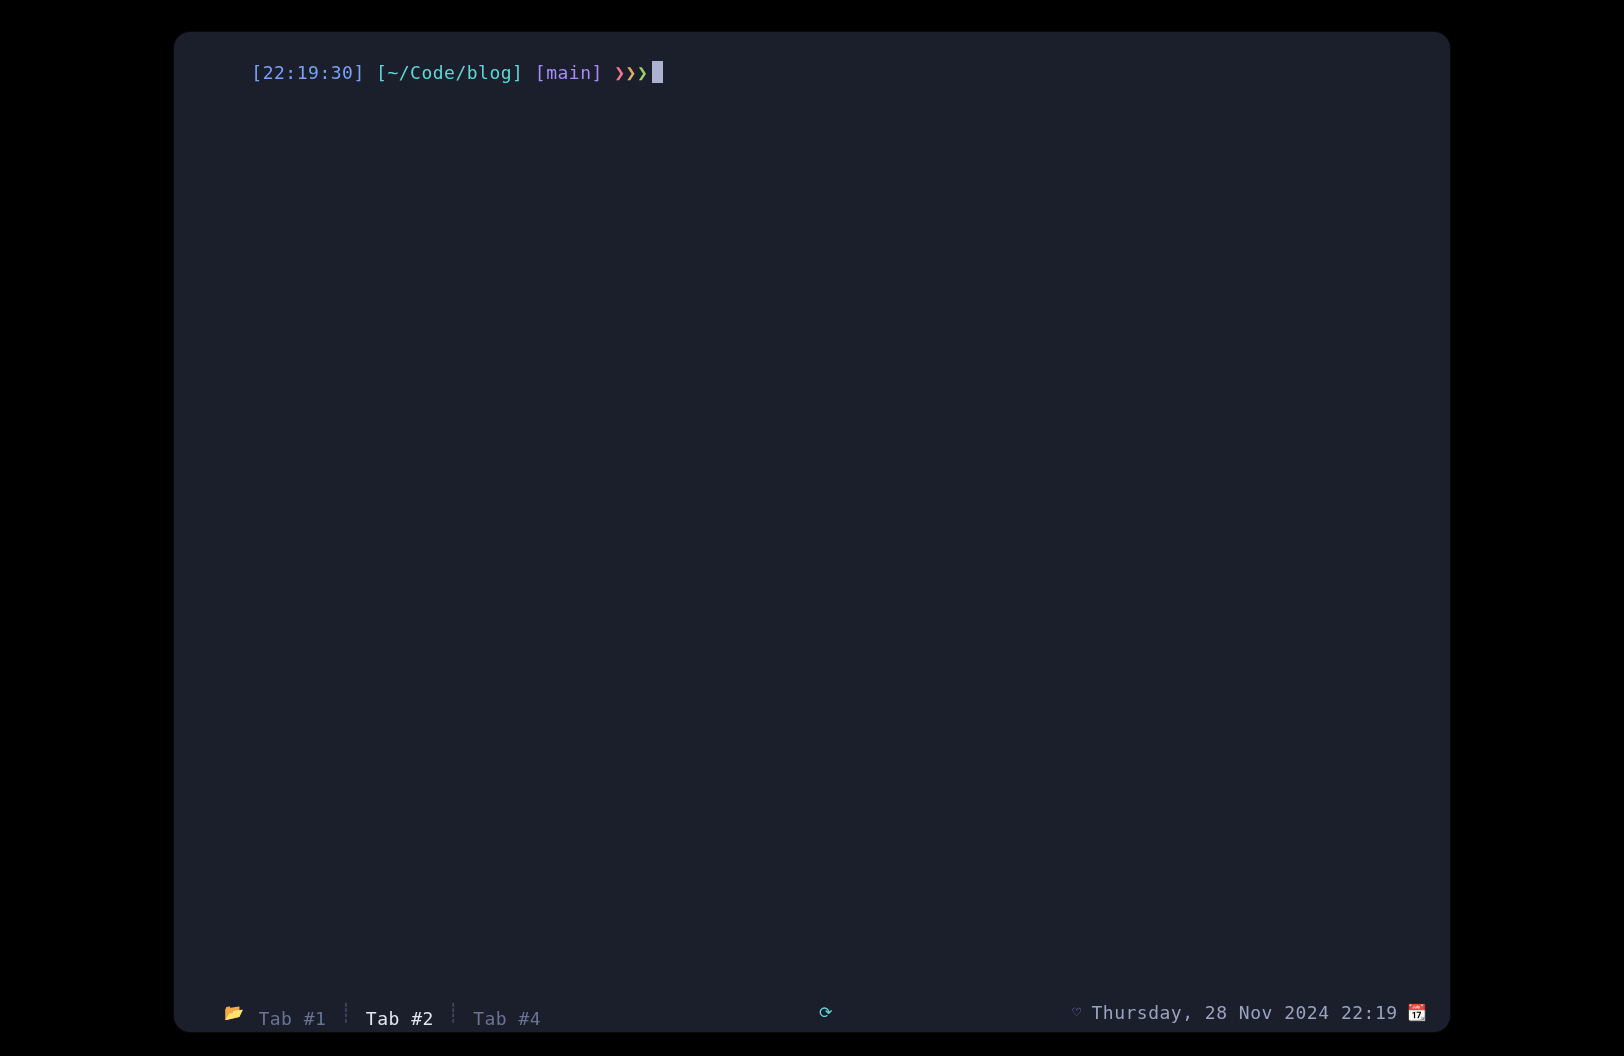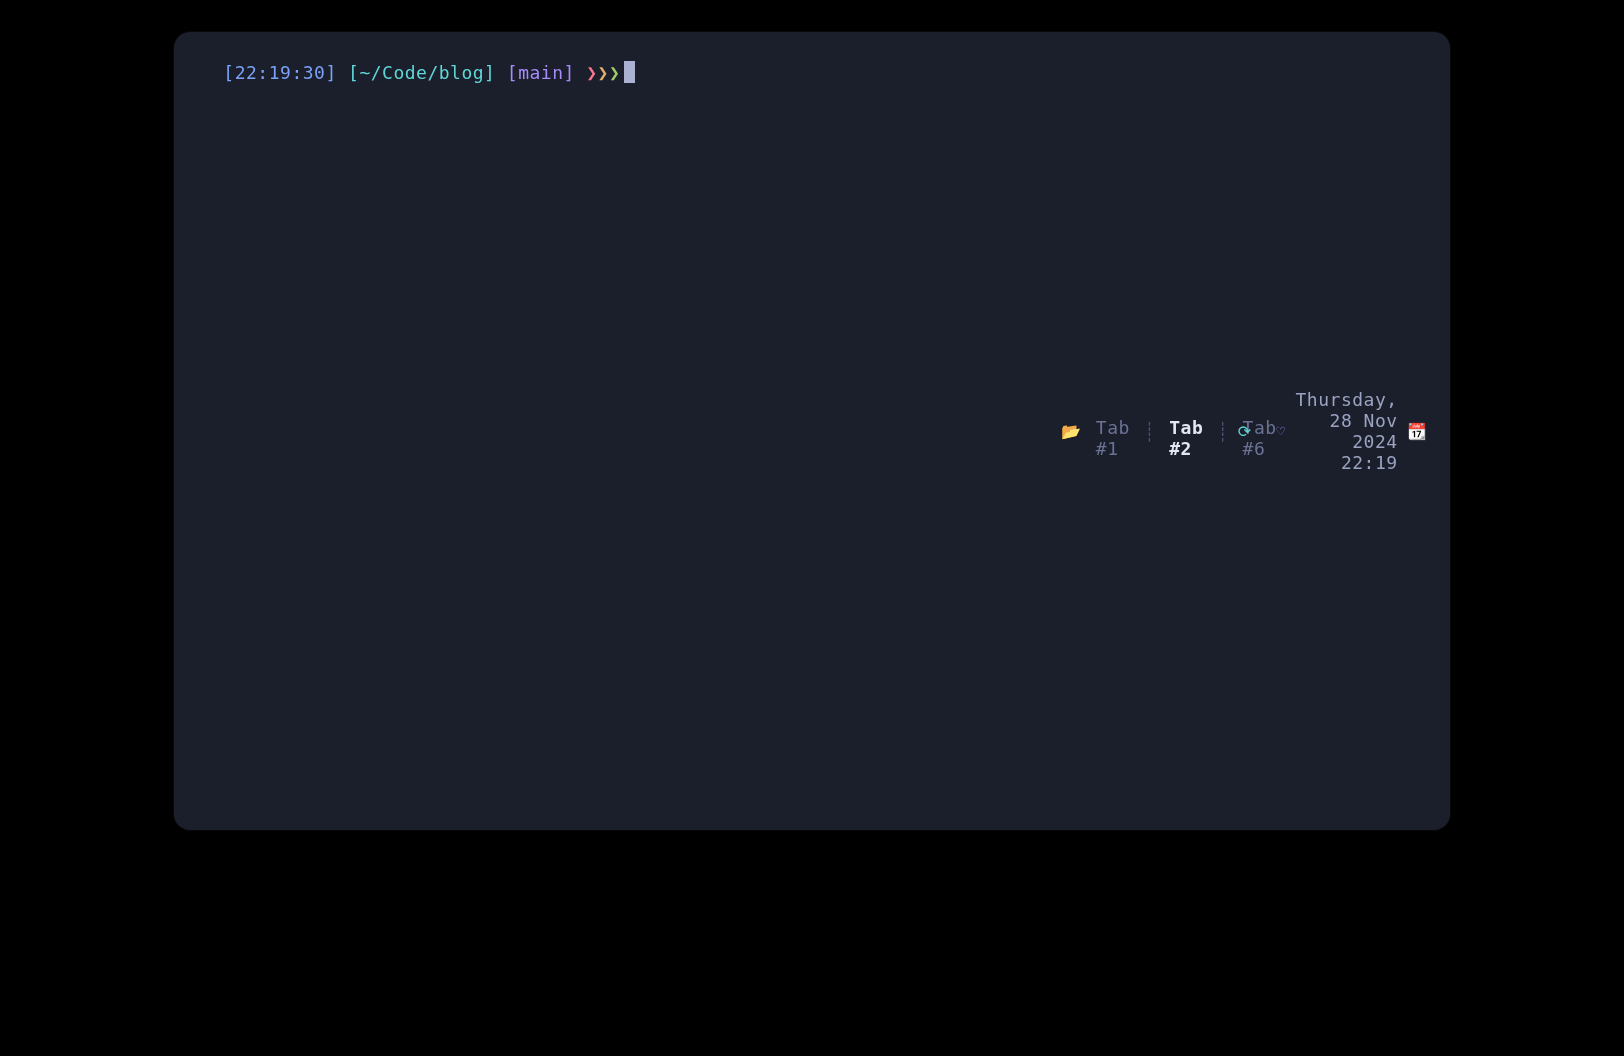--- a/index.html
+++ b/index.html
@@ -6,27 +6,28 @@
   html,body { width:1624px; height:1056px; background:#000; overflow:hidden; }
   body {
     font-family:"SF Mono","Menlo","Consolas","DejaVu Sans Mono",monospace;
     font-size:18px;
     letter-spacing:0.5px;
     display:flex; align-items:flex-start; justify-content:center;
   }
   .window {
     margin-top:32px;
     width:1276px;
-    height:798px;
+    height:1000px;
     background:#1b1e2b;
     border-radius:16px;
     box-shadow:0 0 0 1px rgba(255,255,255,0.03),0 30px 60px rgba(0,0,0,0.6);
     display:flex;
-    flex-direction:row;
+    flex-direction:column;
     overflow:hidden;
+    padding-left:28px;
   }
 
   
   .content {
     flex:1 1 auto;
     padding:8px 4px;
     color:#c0caf5;
     white-space:pre;
   }
   .pl-time   { color:#7aa2f7; }   
@@ -51,21 +52,21 @@
     padding:0 22px;
     color:#6b7394;
     font-size:18px;
     position:relative;
     background:transparent;
   }
   .sb-left, .sb-right { display:flex; align-items:center; gap:14px; }
   .sb-center { position:absolute; left:50%; transform:translateX(-50%); color:#6b7a9e; }
   .sb-right { margin-left:auto; gap:10px; }
   .tab { color:#6b7394;margin-top:13px; }
-  .tab.active { color:#e2e6f3; font-weight:700; }
+  .tab.active { color:#e2e6f3; font-weight:400; }
   .sep { color:#4a506e; }
   .folder-icon { color:#e0af68; font-size:16px; }
   .heart-icon  { color:#a78bfa; font-size:14px; }
   .calendar-icon { color:#7aa2f7; font-size:16px; }
   .refresh-icon { color:#5fd7d7; font-size:16px; }
   .datetime { color:#9aa3c0;text-align:right; }
 </style>
 </head>
 <body>
 
@@ -75,21 +76,21 @@
     <span class="pl-time">[22:19:30]</span> <span class="pl-path">[~/Code/blog]</span> <span class="pl-branch">[main]</span> <span class="pl-chev1">❯</span><span class="pl-chev2">❯</span><span class="pl-chev3">❯</span><span class="cursor"></span>
   </div>
 
   <div class="statusbar">
     <div class="sb-left">
       <span class="folder-icon">📂</span>
       <span class="tab">Tab #1</span>
       <span class="sep">┊</span>
       <span class="tab active">Tab #2</span>
       <span class="sep">┊</span>
-      <span class="tab">Tab #6</span>
+      <span class="tab">Tab #4</span>
     </div>
 
     <span class="sb-center refresh-icon">⟳</span>
 
     <div class="sb-right">
       <span class="heart-icon">♡</span>
       <span class="datetime">Thursday, 28 Nov 2024 22:19</span>
       <span class="calendar-icon">📆</span>
     </div>
   </div>

